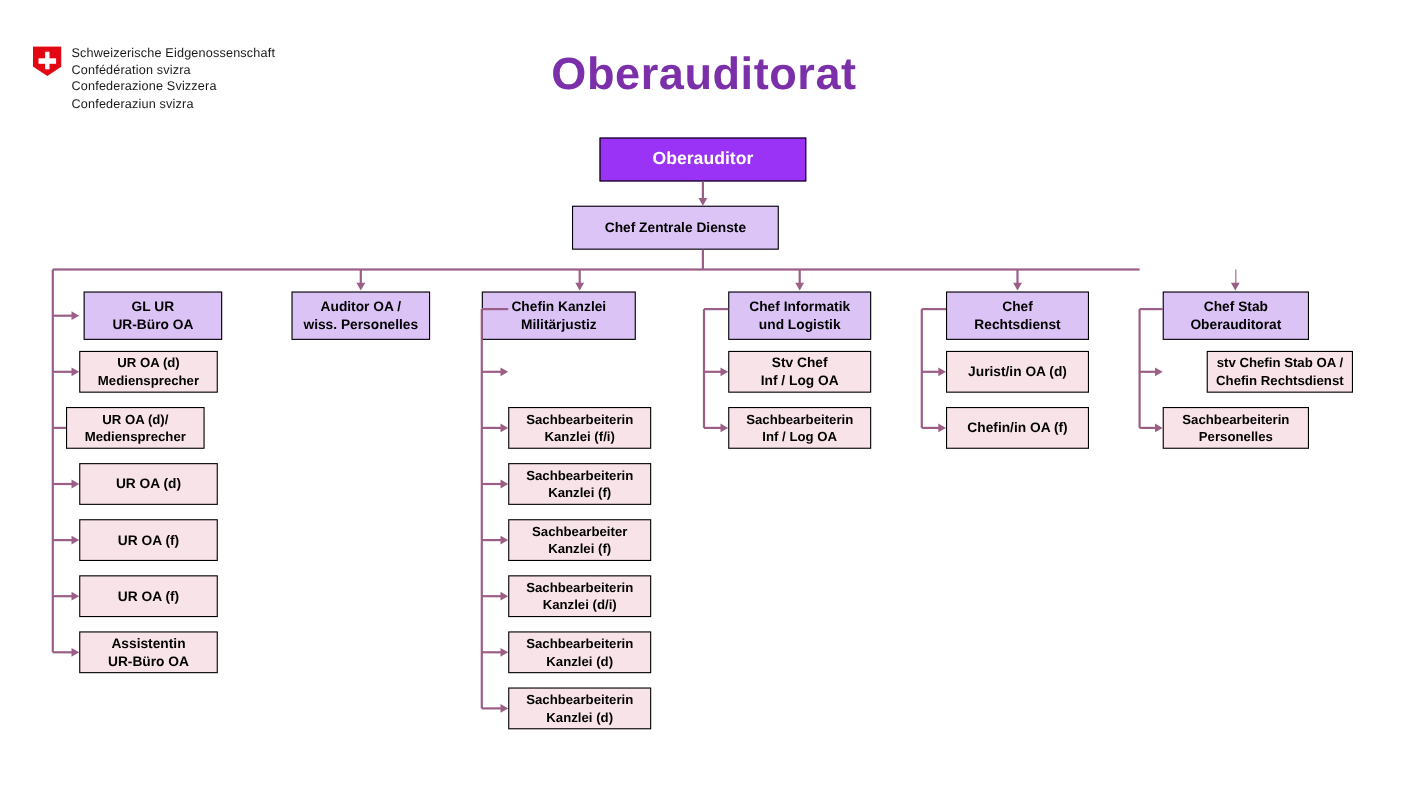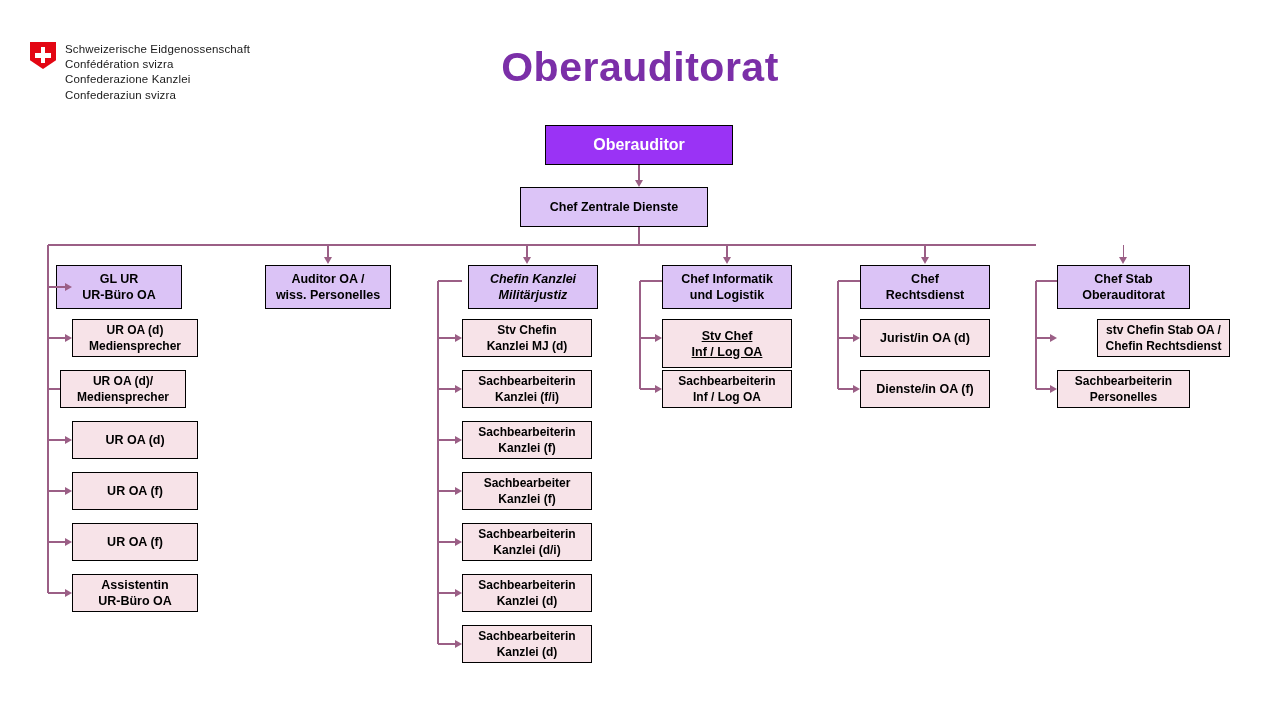--- a/index.html
+++ b/index.html
@@ -146,39 +146,39 @@
 
 <div id="logo-block">
   <div id="swiss-cross">
     <div class="shield"></div>
     <div class="bar-h"></div>
     <div class="bar-v"></div>
   </div>
   <div id="logo-text">
     <div>Schweizerische Eidgenossenschaft</div>
     <div>Confédération svizra</div>
-    <div>Confederazione Kanzlei</div>
+    <div>Confederazione Svizzera</div>
     <div>Confederaziun svizra</div>
   </div>
 </div>
 
 <div id="page-title">Oberauditorat</div>
 
 <div id="chart">
     <div class="node root" style="left: 545px; top: 125px; width: 188px; height: 40px;">
       <span class="ln">Oberauditor</span>
     </div>
     <div class="conn v" style="left: 638.2px; top: 165px; height: 16px;"></div>
     <div class="arrow-down" style="left: 634.5px; top: 180px;"></div>
     <div class="node sub-root" style="left: 520px; top: 187px; width: 188px; height: 40px;">
       <span class="ln">Chef Zentrale  Dienste</span>
     </div>
     <div class="conn v" style="left: 638.2px; top: 227px; height: 18px;"></div>
     <div class="conn h" style="left: 48px; top: 244.2px; width: 988px;"></div>
-    <div class="node head" style="left: 56px; top: 265px; width: 126px; height: 44px; text-align: right;">
+    <div class="node head" style="left: 76px; top: 265px; width: 126px; height: 44px; text-align: right;">
       <span class="ln">GL UR</span>
       <span class="ln">UR-Büro  OA</span>
     </div>
     <div class="conn v" style="left: 47.2px; top: 245px; height: 348px;"></div>
     <div class="conn h" style="left: 48px; top: 286.2px; width: 18px;"></div>
     <div class="arrow-right" style="left: 65px; top: 282.5px;"></div>
     <div class="conn h" style="left: 48px; top: 337.2px; width: 18px;"></div>
     <div class="arrow-right" style="left: 65px; top: 333.5px;"></div>
     <div class="node leaf tight" style="left: 72px; top: 319px; width: 126px; height: 38px;">
       <span class="ln">UR OA (d)</span>
@@ -212,32 +212,28 @@
       <span class="ln">UR-Büro  OA</span>
     </div>
     <div class="conn v" style="left: 327.2px; top: 245px; height: 13px;"></div>
     <div class="arrow-down" style="left: 323.5px; top: 257px;"></div>
     <div class="node head" style="left: 265px; top: 265px; width: 126px; height: 44px;">
       <span class="ln">Auditor OA /</span>
       <span class="ln">wiss. Personelles</span>
     </div>
     <div class="conn v" style="left: 526.2px; top: 245px; height: 13px;"></div>
     <div class="arrow-down" style="left: 522.5px; top: 257px;"></div>
-    <div class="node head" style="left: 468px; top: 265px; width: 130px; height: 44px; font-style: italic;">
+    <div class="node head" style="left: 438px; top: 265px; width: 140px; height: 44px;">
       <span class="ln">Chefin Kanzlei</span>
       <span class="ln">Militärjustiz</span>
     </div>
     <div class="conn h" style="left: 438px; top: 280.2px; width: 24px;"></div>
     <div class="conn v" style="left: 437.2px; top: 281px; height: 363px;"></div>
     <div class="conn h" style="left: 438px; top: 337.2px; width: 18px;"></div>
     <div class="arrow-right" style="left: 455px; top: 333.5px;"></div>
-    <div class="node leaf tight" style="left: 462px; top: 319px; width: 130px; height: 38px;">
-      <span class="ln">Stv Chefin</span>
-      <span class="ln">Kanzlei  MJ (d)</span>
-    </div>
     <div class="conn h" style="left: 438px; top: 388.2px; width: 18px;"></div>
     <div class="arrow-right" style="left: 455px; top: 384.5px;"></div>
     <div class="node leaf tight" style="left: 462px; top: 370px; width: 130px; height: 38px;">
       <span class="ln">Sachbearbeiterin</span>
       <span class="ln">Kanzlei (f/i)</span>
     </div>
     <div class="conn h" style="left: 438px; top: 439.2px; width: 18px;"></div>
     <div class="arrow-right" style="left: 455px; top: 435.5px;"></div>
     <div class="node leaf tight" style="left: 462px; top: 421px; width: 130px; height: 38px;">
       <span class="ln">Sachbearbeiterin</span>
@@ -270,21 +266,21 @@
     <div class="conn v" style="left: 726.2px; top: 245px; height: 13px;"></div>
     <div class="arrow-down" style="left: 722.5px; top: 257px;"></div>
     <div class="node head" style="left: 662px; top: 265px; width: 130px; height: 44px;">
       <span class="ln">Chef Informatik</span>
       <span class="ln">und Logistik</span>
     </div>
     <div class="conn h" style="left: 640px; top: 280.2px; width: 22px;"></div>
     <div class="conn v" style="left: 639.2px; top: 281px; height: 108px;"></div>
     <div class="conn h" style="left: 640px; top: 337.2px; width: 16px;"></div>
     <div class="arrow-right" style="left: 655px; top: 333.5px;"></div>
-    <div class="node leaf" style="left: 662px; top: 319px; width: 130px; height: 49px; text-decoration: underline;">
+    <div class="node leaf" style="left: 662px; top: 319px; width: 130px; height: 38px;">
       <span class="ln">Stv Chef</span>
       <span class="ln">Inf / Log OA</span>
     </div>
     <div class="conn h" style="left: 640px; top: 388.2px; width: 16px;"></div>
     <div class="arrow-right" style="left: 655px; top: 384.5px;"></div>
     <div class="node leaf tight" style="left: 662px; top: 370px; width: 130px; height: 38px;">
       <span class="ln">Sachbearbeiterin</span>
       <span class="ln">Inf / Log OA</span>
     </div>
     <div class="conn v" style="left: 924.2px; top: 245px; height: 13px;"></div>
@@ -296,21 +292,21 @@
     <div class="conn h" style="left: 838px; top: 280.2px; width: 22px;"></div>
     <div class="conn v" style="left: 837.2px; top: 281px; height: 108px;"></div>
     <div class="conn h" style="left: 838px; top: 337.2px; width: 16px;"></div>
     <div class="arrow-right" style="left: 853px; top: 333.5px;"></div>
     <div class="node leaf" style="left: 860px; top: 319px; width: 130px; height: 38px;">
       <span class="ln">Jurist/in OA (d)</span>
     </div>
     <div class="conn h" style="left: 838px; top: 388.2px; width: 16px;"></div>
     <div class="arrow-right" style="left: 853px; top: 384.5px;"></div>
     <div class="node leaf" style="left: 860px; top: 370px; width: 130px; height: 38px;">
-      <span class="ln">Dienste/in OA (f)</span>
+      <span class="ln">Chefin/in OA (f)</span>
     </div>
     <div class="conn v" style="left: 1122.7px; top: 245px; height: 13px;"></div>
     <div class="arrow-down" style="left: 1119px; top: 257px;"></div>
     <div class="node head" style="left: 1057px; top: 265px; width: 133px; height: 44px;">
       <span class="ln">Chef Stab</span>
       <span class="ln">Oberauditorat</span>
     </div>
     <div class="conn h" style="left: 1036px; top: 280.2px; width: 21px;"></div>
     <div class="conn v" style="left: 1035.2px; top: 281px; height: 108px;"></div>
     <div class="conn h" style="left: 1036px; top: 337.2px; width: 15px;"></div>

